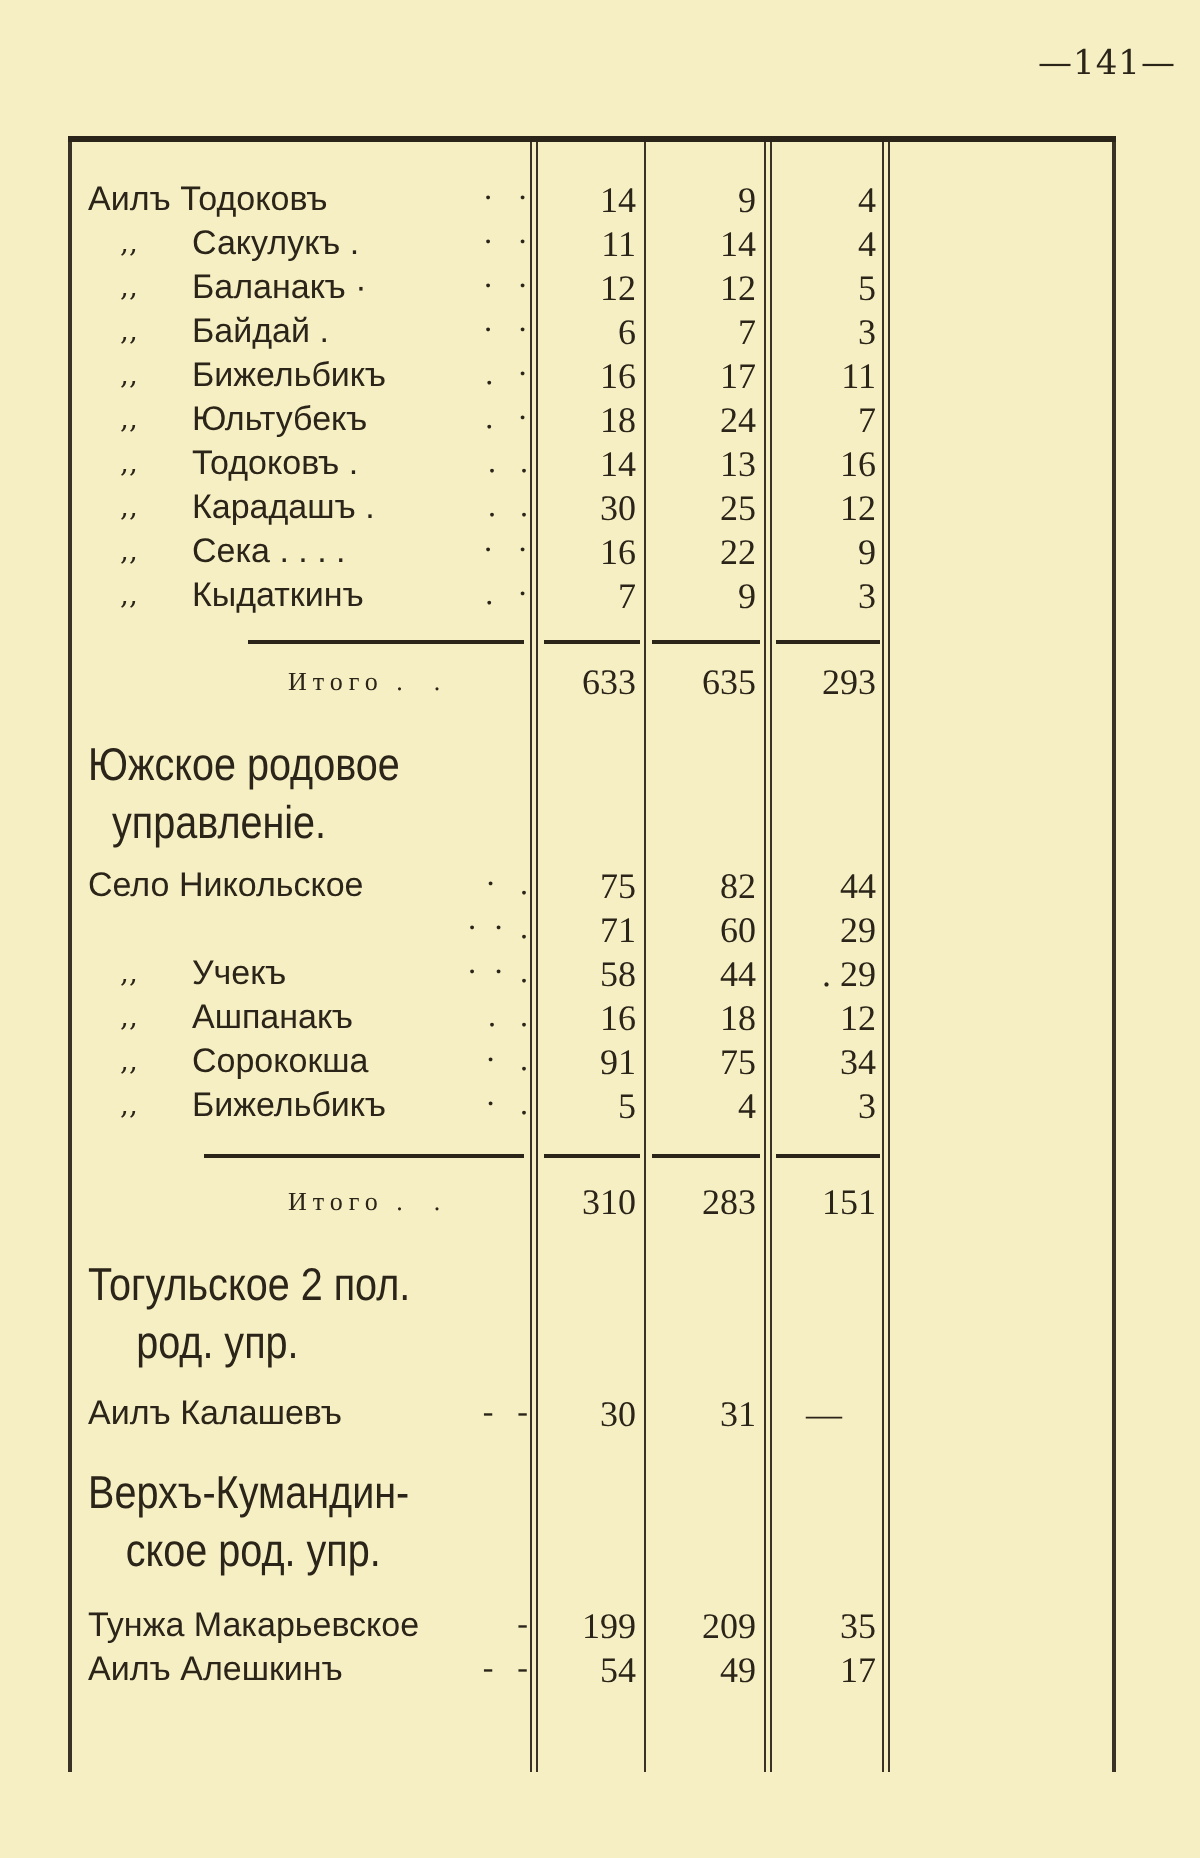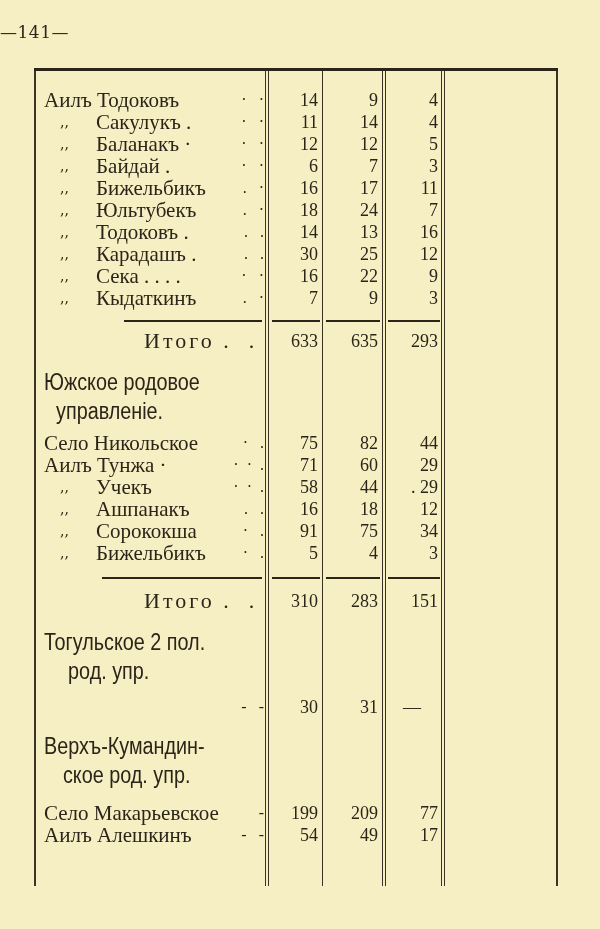--- a/index.html
+++ b/index.html
@@ -1,40 +1,40 @@
 <!DOCTYPE html>
 <html><head>
 <meta charset="utf-8">
 <style>
   html,body{margin:0;padding:0;}
   body{width:600px;height:929px;background:#f7efc4;position:relative;overflow:hidden;
        font-family:"DejaVu Serif","Liberation Serif",serif;color:#2b2418;}
-  .page-number{position:absolute;top:22px;left:0;width:588px;text-align:left;font-size:17px;letter-spacing:0.5px;}
+  .page-number{position:absolute;top:22px;left:0;width:588px;text-align:right;font-size:17px;letter-spacing:0.5px;}
   .table-frame{position:absolute;left:34px;top:68px;width:524px;height:818px;}
   .top-rule{position:absolute;left:0;top:0;width:524px;height:3px;background:#2b2418;}
   .vline{position:absolute;top:3px;bottom:0;background:#3a3224;}
   .vl-left{left:0;width:2px;}
   .vl-right{right:0;width:2px;}
   .vl-a{left:231px;width:1px;}
   .vl-a2{left:234px;width:1px;}
   .vl-b{left:288px;width:1px;}
   .vl-c{left:348px;width:1px;}
   .vl-c2{left:351px;width:1px;}
   .vl-d{left:407px;width:1px;}
   .vl-d2{left:410px;width:1px;}
   .row{position:absolute;left:0;width:410px;height:22px;font-size:16px;line-height:22px;}
-  .row .name{position:absolute;left:10px;white-space:pre;font-family:Liberation Serif, serif;font-size:21px;}
+  .row .name{position:absolute;left:10px;white-space:pre;font-family:Liberation Sans, sans-serif;font-size:17px;}
   .row .dots{position:absolute;left:176px;width:54px;text-align:right;white-space:pre;font-family:"Liberation Serif",serif;}
   .row .v1{position:absolute;left:236px;width:48px;text-align:right;font-family:"Liberation Serif",serif;font-size:18px;}
   .row .v2{position:absolute;left:290px;width:54px;text-align:right;font-family:"Liberation Serif",serif;font-size:18px;}
   .row .v3{position:absolute;left:352px;width:52px;text-align:right;font-family:"Liberation Serif",serif;font-size:18px;}
   .ditto{position:absolute;left:26px;font-size:14px;}
   .row .name.after-ditto{left:62px;}
   .total-rule{position:absolute;height:2px;background:#2b2418;}
-  .total-label{position:absolute;left:110px;letter-spacing:3px;font-family:"Liberation Serif",serif;font-size:22px;white-space:pre;}
+  .total-label{position:absolute;left:110px;letter-spacing:3px;font-family:"Liberation Serif",serif;font-size:13px;white-space:pre;}
   .section-title{position:absolute;left:10px;width:225px;font-family:"Liberation Sans Narrow","Liberation Sans",sans-serif;font-size:23px;line-height:29px;font-weight:normal;transform:scaleX(0.86);transform-origin:left top;white-space:nowrap;}
   .section-title .l2{display:block;padding-left:14px;}
 </style>
 </head>
 <body>
 
 <div class="page-number">—141—</div>
 
 <div class="table-frame">
   <div class="top-rule"></div>
@@ -145,21 +145,20 @@
   </div>
 
   <div class="row" style="top:364px">
     <span class="name">Село Никольское</span>
     <span class="dots">·   .</span>
     <span class="v1">75</span>
     <span class="v2">82</span>
     <span class="v3">44</span>
   </div>
   <div class="row" style="top:386px">
-    <span class="name">Аилъ Тунжа ·</span>
     <span class="dots">·  ·  .</span>
     <span class="v1">71</span>
     <span class="v2">60</span>
     <span class="v3">29</span>
   </div>
   <div class="row" style="top:408px">
     <span class="ditto">,,</span>
     <span class="name after-ditto">Учекъ</span>
     <span class="dots">·  ·  .</span>
     <span class="v1">58</span>
@@ -201,37 +200,38 @@
     <span class="v2">283</span>
     <span class="v3">151</span>
   </div>
 
   <div class="section-title" style="top:560px">
     <span>Тогульское 2 пол.</span>
     <span class="l2" style="padding-left:28px">род. упр.</span>
   </div>
 
   <div class="row" style="top:628px">
+    <span class="name">Аилъ Калашевъ</span>
     <span class="dots">-   -</span>
     <span class="v1">30</span>
     <span class="v2">31</span>
     <span class="v3" style="text-align:center">—</span>
   </div>
 
   <div class="section-title" style="top:664px">
     <span>Верхъ-Кумандин-</span>
     <span class="l2" style="padding-left:22px">ское род. упр.</span>
   </div>
 
   <div class="row" style="top:734px">
-    <span class="name">Село Макарьевское</span>
+    <span class="name">Тунжа Макарьевское</span>
     <span class="dots">-</span>
     <span class="v1">199</span>
     <span class="v2">209</span>
-    <span class="v3">77</span>
+    <span class="v3">35</span>
   </div>
   <div class="row" style="top:756px">
     <span class="name">Аилъ Алешкинъ</span>
     <span class="dots">-   -</span>
     <span class="v1">54</span>
     <span class="v2">49</span>
     <span class="v3">17</span>
   </div>
 </div>
 

